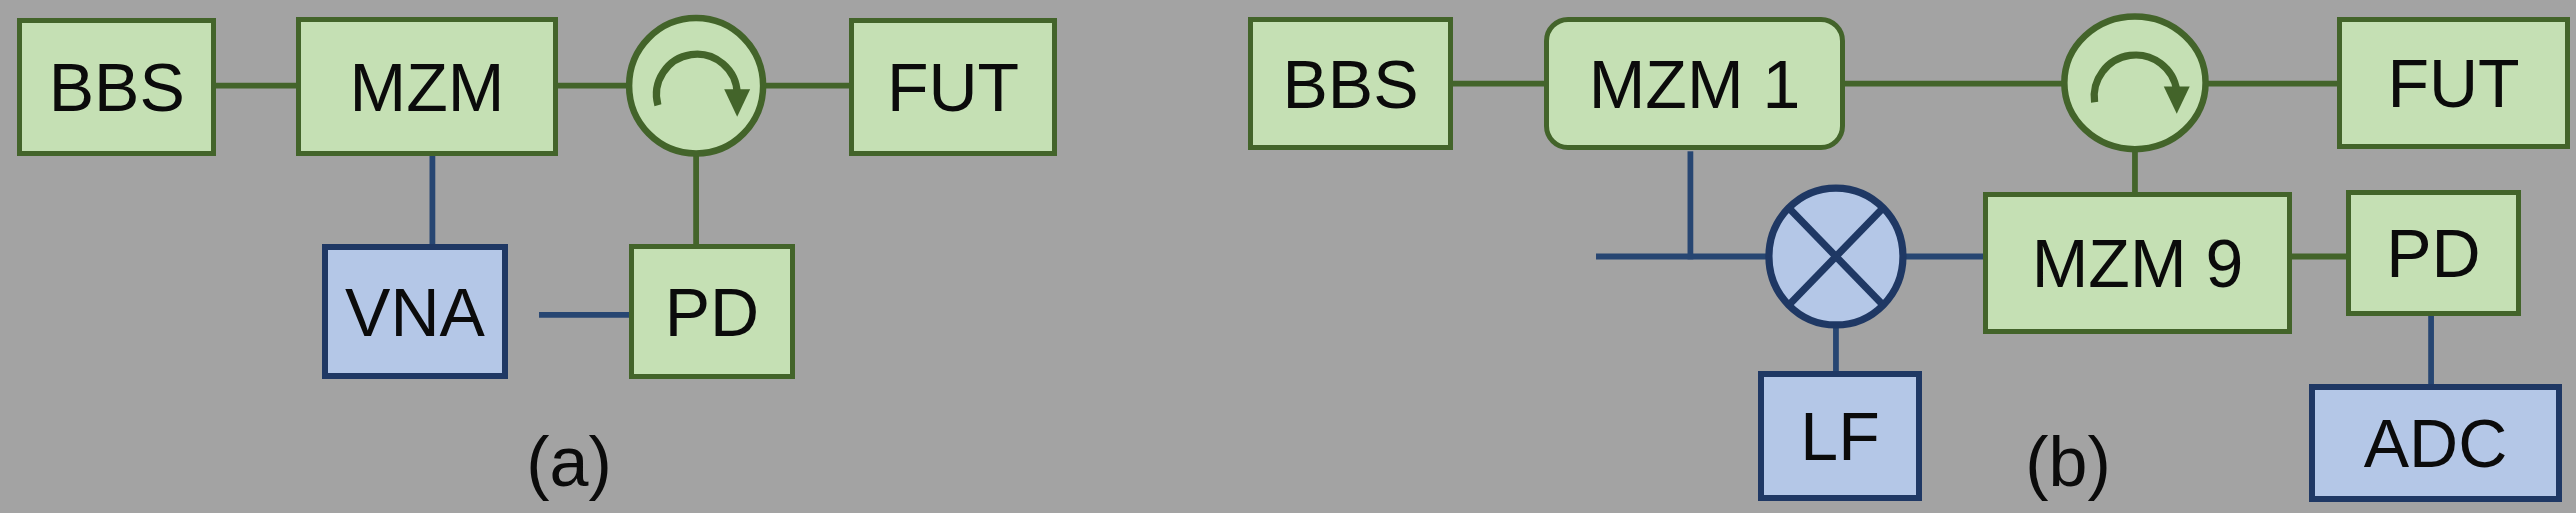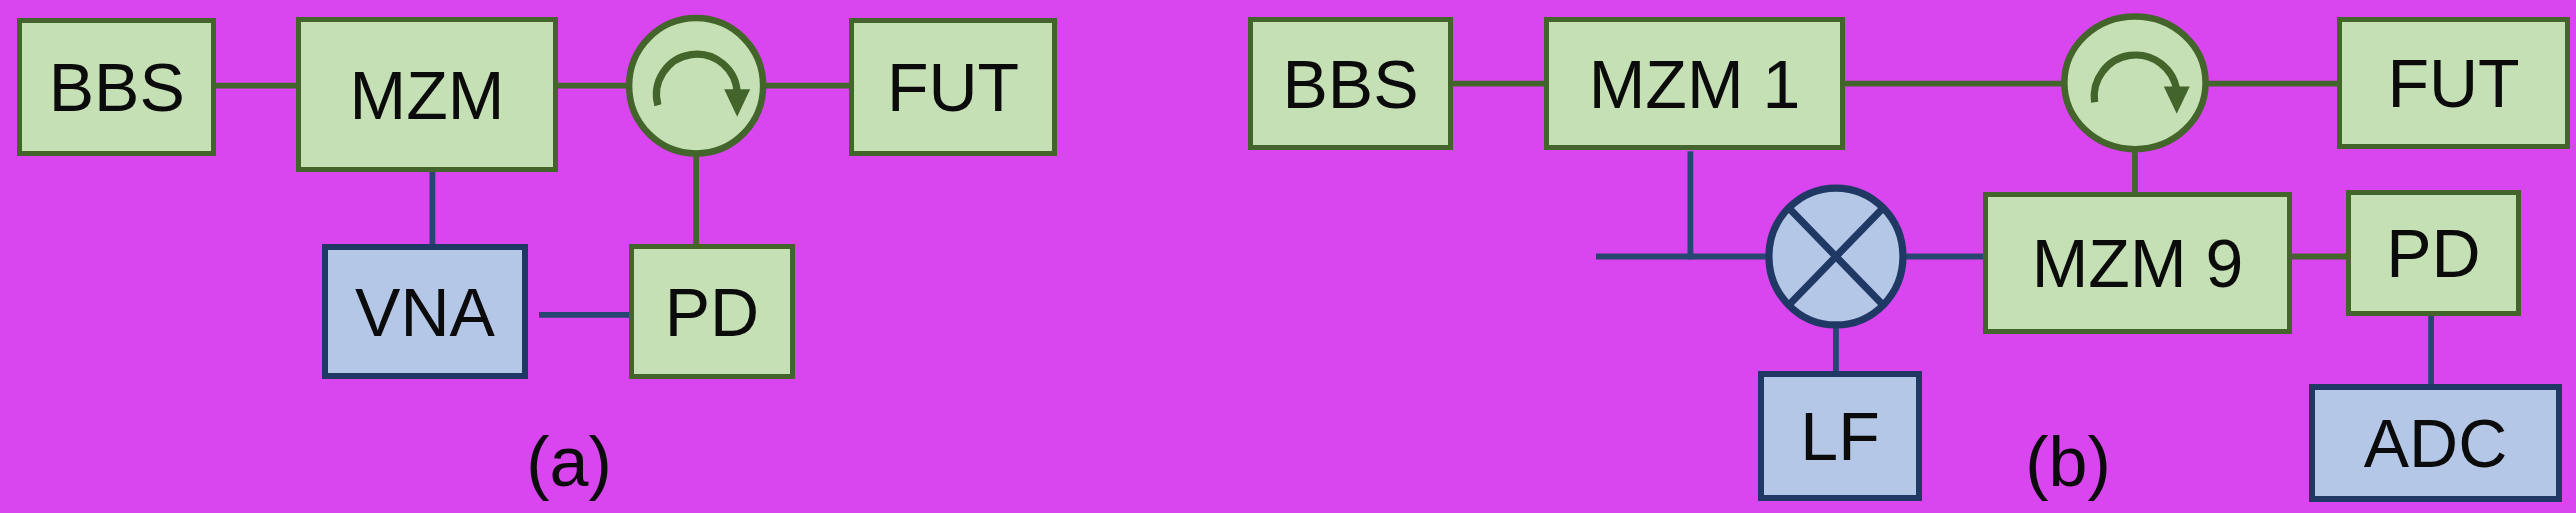--- a/index.html
+++ b/index.html
@@ -3,21 +3,21 @@
 <meta charset="utf-8">
 <style>
   :root{
     --green-fill:#c5e0b4; --green-stroke:#43642a;
     --blue-fill:#b4c7e7;  --blue-stroke:#1f3864;
     --wire-blue:#274672;  --text:#0b0b0b;
   }
   *{box-sizing:border-box;}
   html,body{margin:0;padding:0;background:#ffffff;}
   .canvas{
-    position:relative;width:2576px;height:513px;background:#d946ef;overflow:hidden;
+    position:relative;width:2576px;height:513px;background:#a3a3a3;overflow:hidden;
     font-family:"Liberation Sans", sans-serif;
   }
   .wires{position:absolute;left:0;top:0;width:2576px;height:513px;}
   .wg{stroke:var(--green-stroke);stroke-width:8;fill:none;}
   .wb{stroke:var(--wire-blue);stroke-width:8;fill:none;}
   .block{
     position:absolute;display:flex;align-items:center;justify-content:center;
     font-size:68px;color:var(--text);line-height:1;letter-spacing:0px;
   }
   .block.green{background:var(--green-fill);border:5.8px solid var(--green-stroke);}
@@ -70,28 +70,28 @@
     </g>
 
     <g>
       <ellipse class="mix-body" cx="2547" cy="356" rx="93" ry="95"></ellipse>
       <line class="mix-x" x1="2482" y1="289" x2="2612" y2="423"></line>
       <line class="mix-x" x1="2612" y1="289" x2="2482" y2="423"></line>
     </g>
   </svg>
 
   <div class="block green" style="left:17.3px;top:18px;width:199px;height:138px;">BBS</div>
-  <div class="block green" style="left:296px;top:17.3px;width:262px;height:155px;">MZM</div>
+  <div class="block green" style="left:296px;top:17.3px;width:262px;height:139px;">MZM</div>
   <div class="block green" style="left:849px;top:18px;width:208px;height:138px;">FUT</div>
-  <div class="block blue" style="left:322px;top:244px;width:206px;height:135px;">VNA</div>
+  <div class="block blue" style="left:322px;top:244px;width:186px;height:135px;">VNA</div>
   <div class="block green" style="left:629px;top:244px;width:166px;height:135px;">PD</div>
   <div class="caption" style="left:461px;top:417px;">(a)</div>
 
   <div class="block green" style="left:1248px;top:17.3px;width:205px;height:133px;">BBS</div>
-  <div class="block green" style="left:1544px;top:17.3px;width:301px;height:133px;">MZM 1</div>
+  <div class="block green" style="left:1544px;top:17.3px;width:301px;height:133px;border-radius:24px;">MZM 1</div>
   <div class="block green" style="left:2337px;top:16.6px;width:233px;height:132px;">FUT</div>
   <div class="block green" style="left:1983px;top:192px;width:309px;height:142px;">MZM 9</div>
   <div class="block green" style="left:2346px;top:190px;width:175px;height:126px;">PD</div>
   <div class="block blue" style="left:2309px;top:384px;width:253px;height:118px;">ADC</div>
   <div class="block blue" style="left:1758px;top:371px;width:164px;height:130px;">LF</div>
   <div class="caption" style="left:1960px;top:417px;">(b)</div>
 
 </div>
 
 

